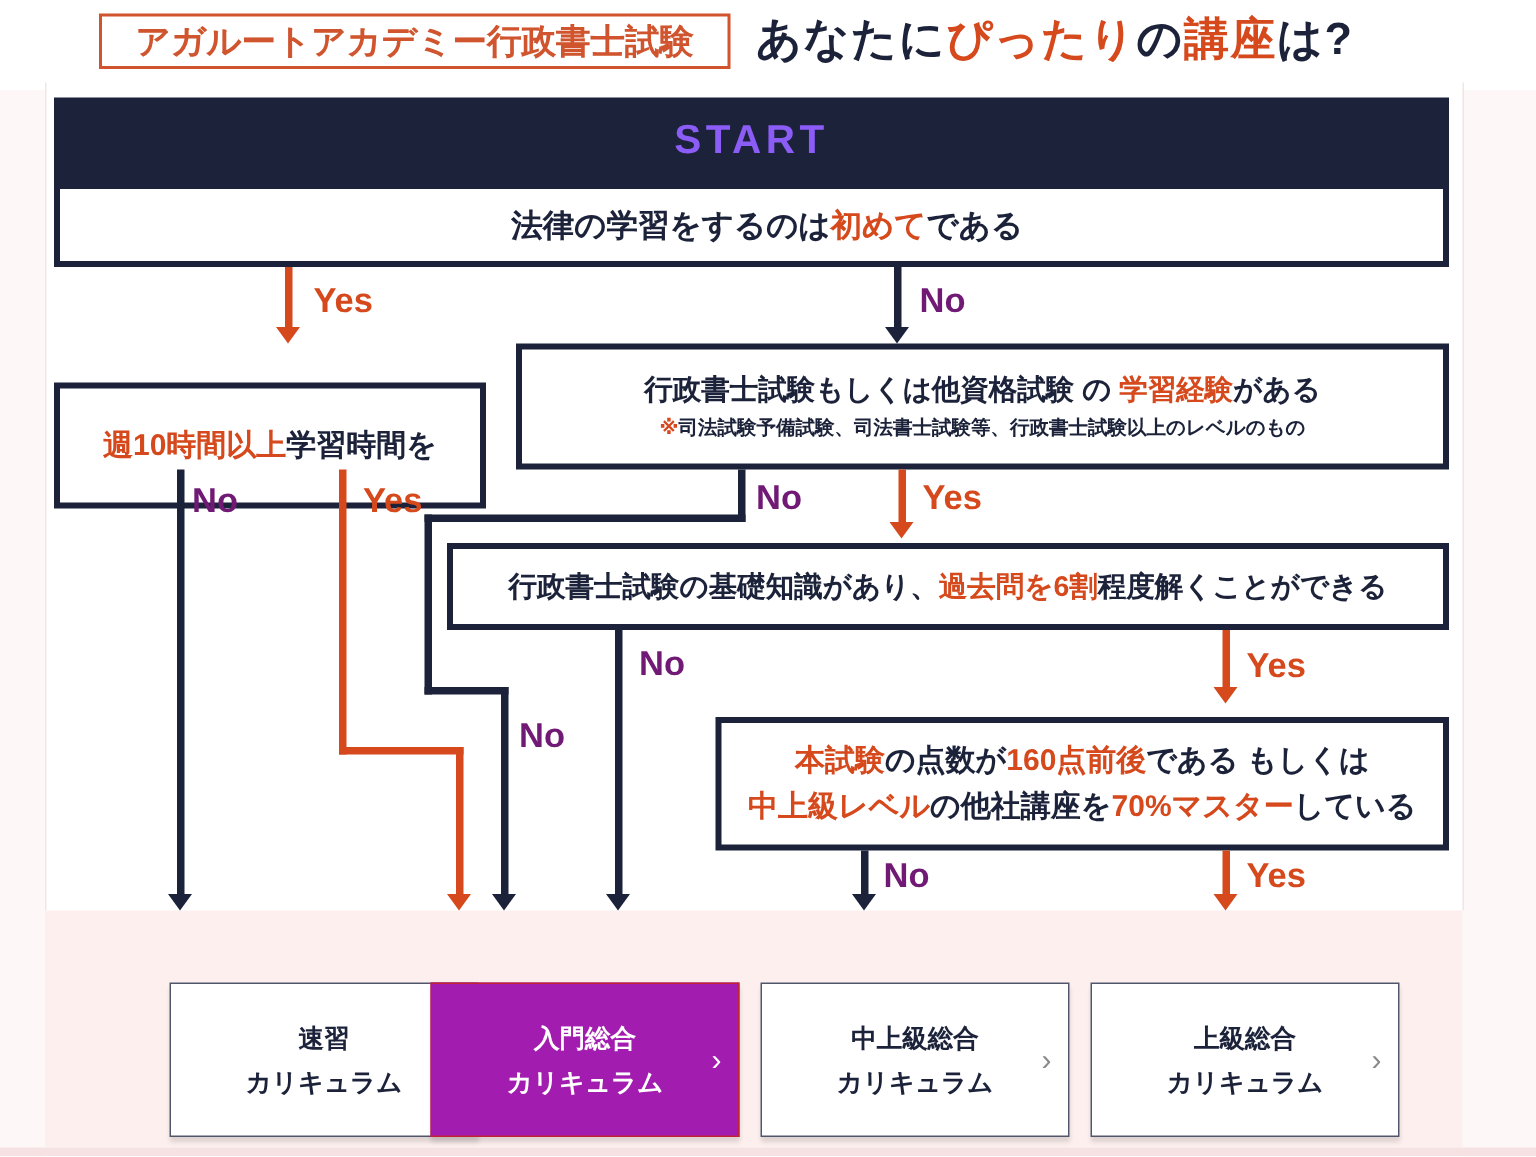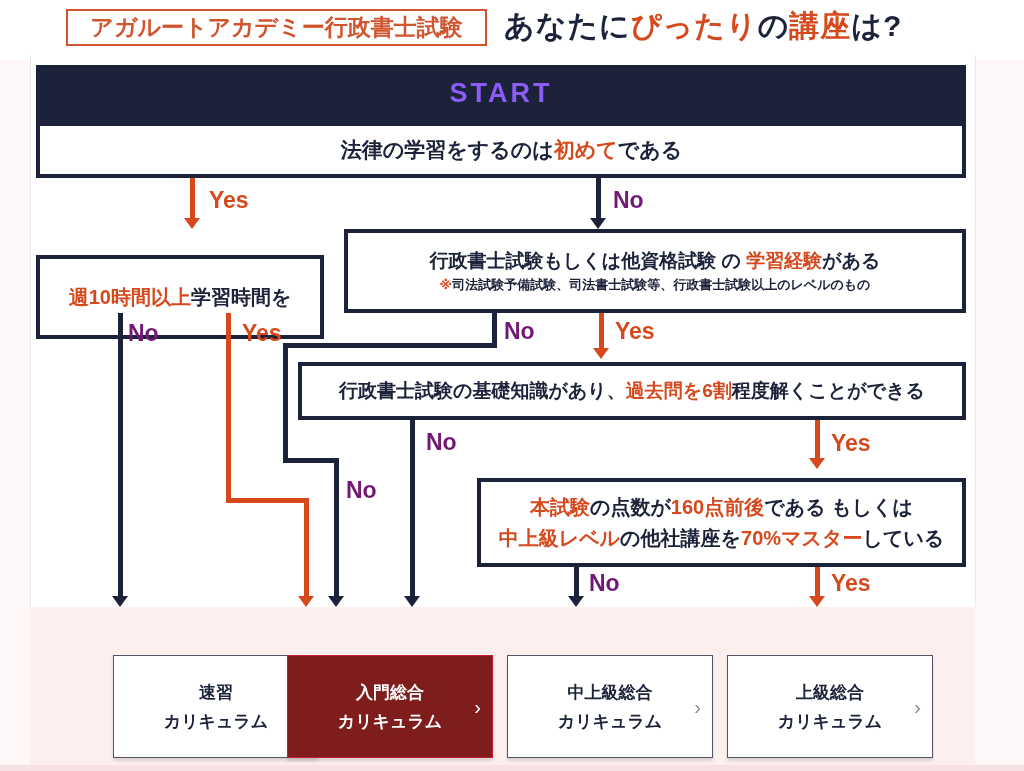--- a/index.html
+++ b/index.html
@@ -38,21 +38,21 @@
   #gutter-right{left:975px;top:60px;width:49px;height:711px;background:#fdf8f7;}
   #bottom-strip{left:0;top:765px;width:1024px;height:6px;background:#f6e2e3;}
   .colline{position:absolute;width:1px;background:#efe7e7;}
   
   .course-btn{position:absolute;top:655px;width:206px;height:103px;background:#fff;border:1px solid #50556a;
               box-sizing:border-box;display:flex;flex-direction:column;align-items:center;justify-content:center;
               color:#1b2239;font-size:17px;font-weight:700;line-height:29px;text-align:center;cursor:pointer;
               box-shadow:0 3px 3px rgba(0,0,0,0.12);}
   .course-btn .chev{position:absolute;right:11px;top:50%;transform:translateY(-50%);font-size:20px;
                     font-weight:400;color:#8a8a8a;line-height:1;}
-  .course-btn.primary{background:#7f1d1d;border-color:#c22035;color:#fff;}
+  .course-btn.primary{background:#a21caf;border-color:#c22035;color:#fff;}
   .course-btn.primary .chev{color:#fff;}
 </style>
 </head>
 <body>
 
 <div id="page">
 
   <div class="abs" id="gutter-left"></div>
   <div class="abs" id="gutter-right"></div>
   <div class="abs" id="pink-band"></div>

